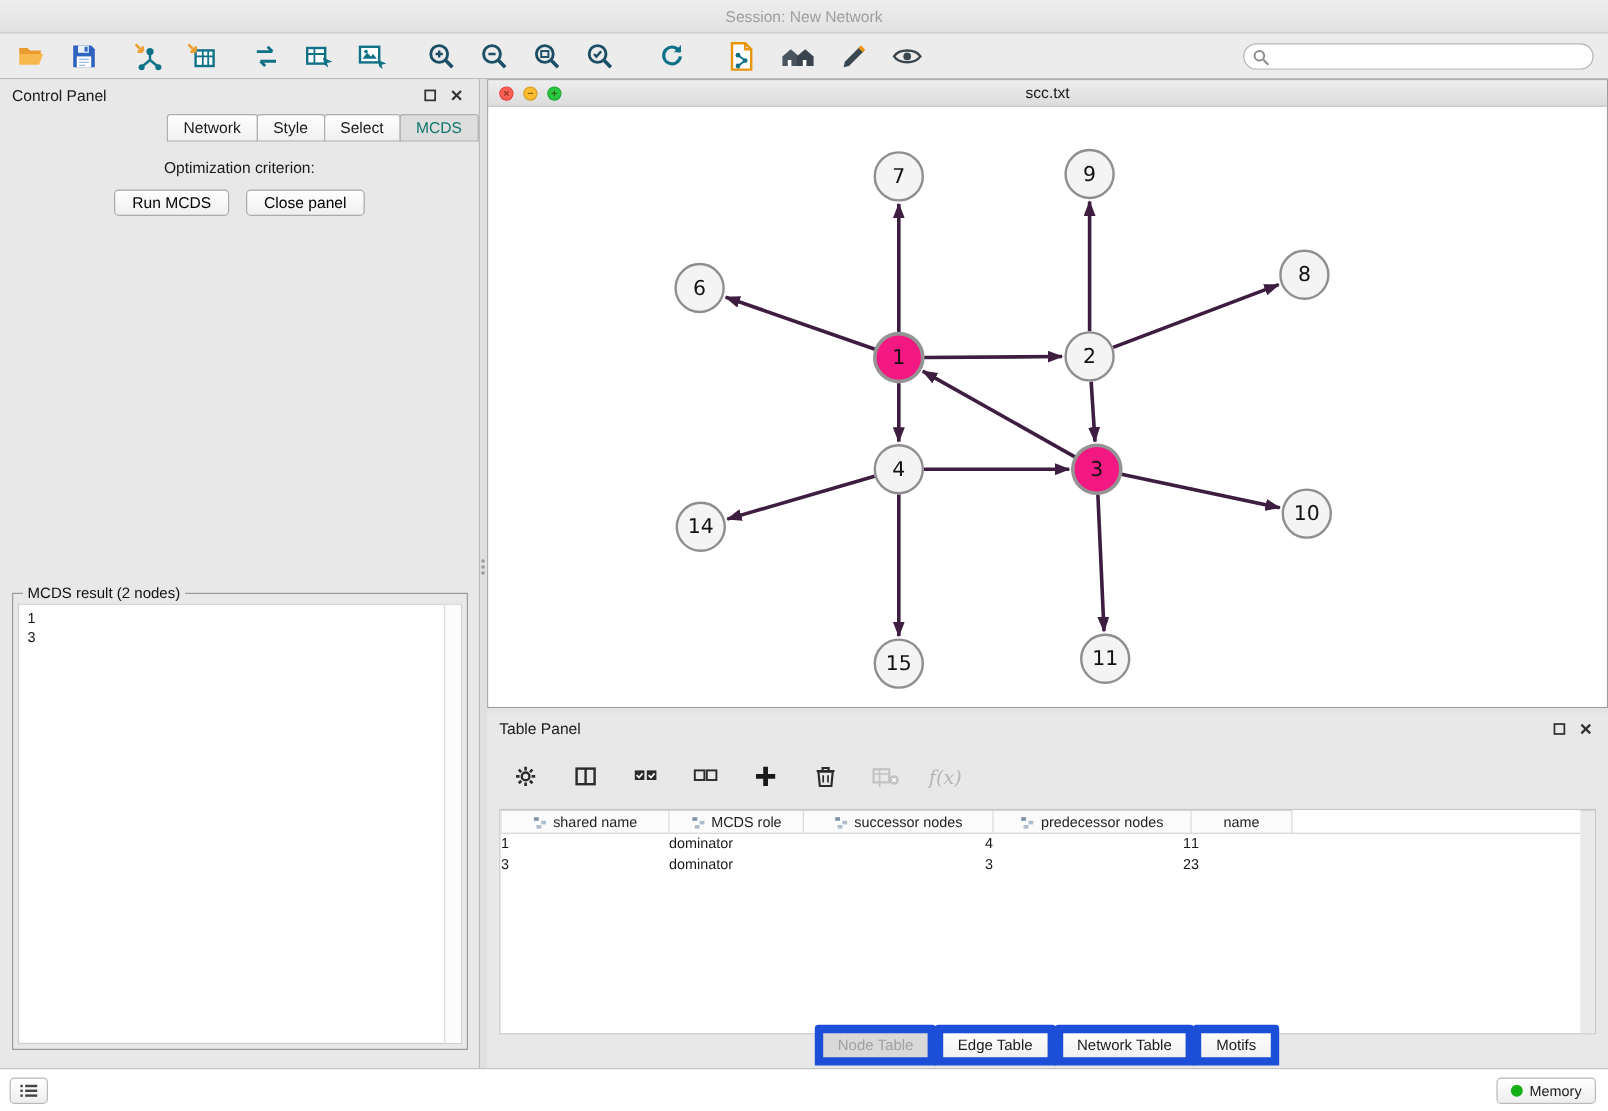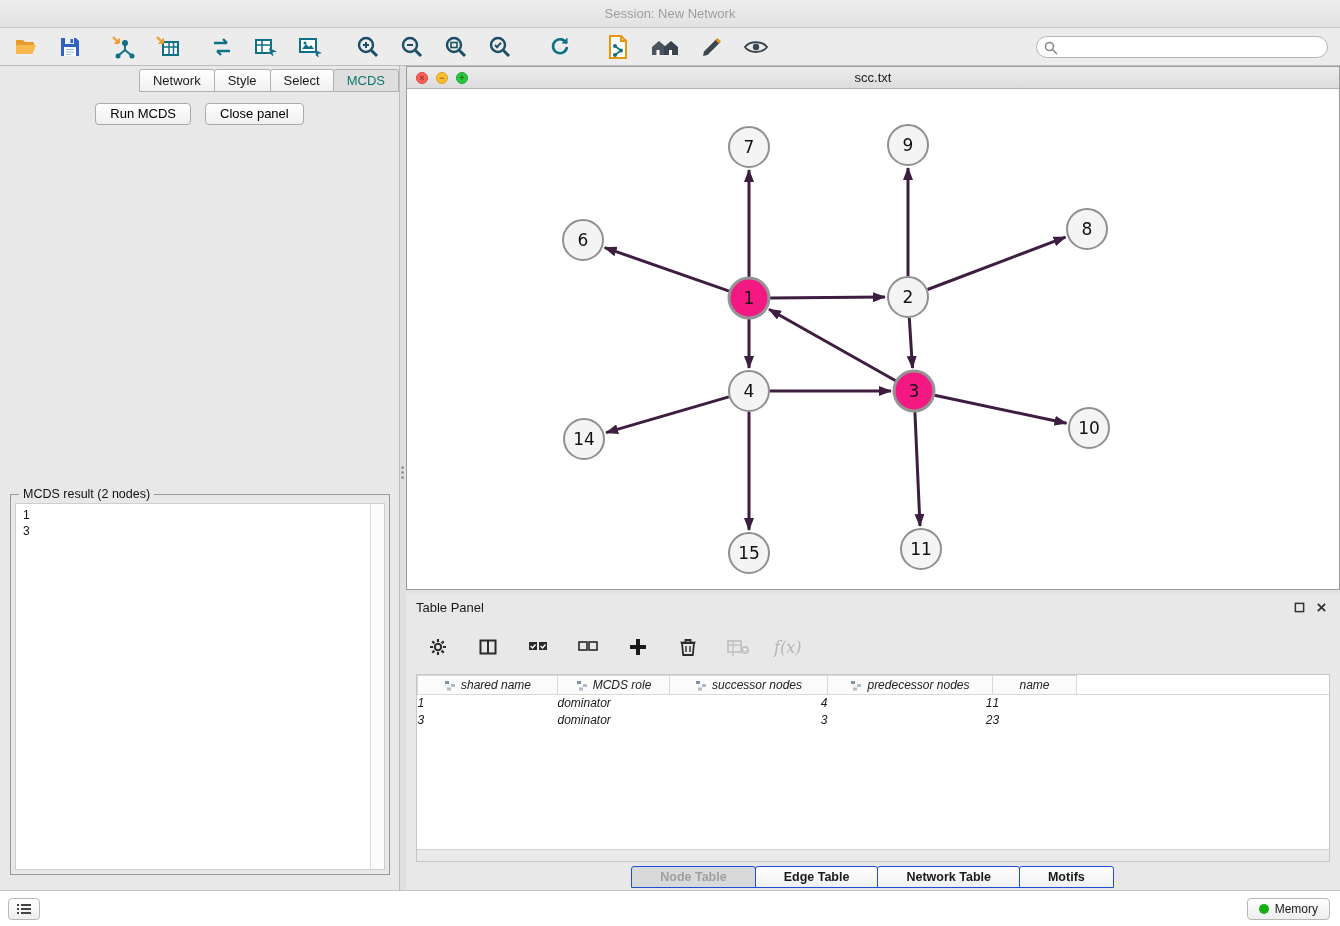--- a/index.html
+++ b/index.html
@@ -70,37 +70,37 @@
   .light.yellow{background:#febc2e;border:1px solid #d89e24;}
   .light.green{background:#28c840;border:1px solid #1ea832;}
   .net-canvas{position:absolute;left:0;top:22px;width:932px;height:500px;background:#fff;}
   svg text{font-family:"DejaVu Sans","Liberation Sans",sans-serif;}
 
   
   .table-panel{position:absolute;left:406px;top:594px;width:934px;height:296px;background:#e8e8e8;}
   .tp-toolbar{position:absolute;left:18px;top:36px;height:34px;display:flex;align-items:center;gap:22px;}
   .fx{font-family:"DejaVu Serif","Liberation Serif",serif;font-style:italic;font-size:16px;color:#b5b5b5;}
   .tp-frame{position:absolute;left:10px;right:10px;top:80px;bottom:28px;border:1px solid #c6c6c6;
-    background:#fff;display:flex;flex-direction:column;font-style:italic;}
+    background:#fff;display:flex;flex-direction:row;}
   .tp-tablewrap{flex:1;overflow:hidden;}
   .tp-hscroll{flex:0 0 12px;background:#eaeaea;border-top:1px solid #d4d4d4;}
   .ntable{border-collapse:collapse;table-layout:fixed;width:100%;}
   .ntable th{font-weight:normal;font-size:12px;height:19px;background:#fbfbfb;
     border:1px solid #d9d9d9;color:#222;padding:0;}
   .ntable th.filler{background:#fff;border:none;border-bottom:1px solid #d9d9d9;}
   .ntable th .hwrap{display:flex;align-items:center;justify-content:center;gap:5px;}
   .ntable td{font-size:12px;height:17px;padding:0;color:#1a1a1a;}
   .c0{padding-left:10px;}
   .c1{padding-left:6px;}
   .c2{text-align:right;padding-right:14px;}
   .c3{text-align:right;padding-right:12px;}
   .c4{padding-left:9px;}
   .tp-tabs{position:absolute;left:0;right:0;bottom:2px;display:flex;justify-content:center;}
-  .tp-tab{border:1px solid #1d4ed8;background:linear-gradient(#ffffff,#f0f0f0);padding:3px 28px;
-    font-size:12.5px;margin-left:-1px;border-radius:3px 3px 0 0;color:#1a1a1a;font-weight:bold;}
+  .tp-tab{border:7px solid #1d4ed8;background:linear-gradient(#ffffff,#f0f0f0);padding:3px 12px;
+    font-size:12.5px;margin-left:-1px;border-radius:3px 3px 0 0;color:#1a1a1a;}
   .tp-tab.active{background:#d9d9d9;color:#a0a0a0;}
 
   
   .statusbar{position:absolute;left:0;top:890px;width:1340px;height:36px;background:#ffffff;
     border-top:1px solid #c2c2c2;}
   .menu-btn{position:absolute;left:8px;top:7px;width:32px;height:22px;border:1px solid #b8b8b8;
     border-radius:4px;background:linear-gradient(#fff,#eee);display:flex;align-items:center;justify-content:center;}
   .memory-btn{position:absolute;right:10px;top:7px;height:22px;border:1px solid #b8b8b8;border-radius:4px;
     background:linear-gradient(#fff,#eee);display:flex;align-items:center;gap:6px;padding:0 11px;font-size:12px;}
   .mem-dot{width:10px;height:10px;border-radius:50%;background:#15b015;}
@@ -245,26 +245,41 @@
   <div class="search-wrap">
     <svg width="14" height="14" viewBox="0 0 14 14">
         <circle cx="5.5" cy="5.5" r="4" fill="none" stroke="#8a8a8a" stroke-width="1.6"></circle>
         <line x1="8.8" y1="8.8" x2="13" y2="13" stroke="#8a8a8a" stroke-width="1.6"></line>
       </svg>
     <input class="search-input" type="text" value="" style="">
   </div>
 </div>
 
 <div class="control-panel">
+  <div class="panel-hdr">
+    <span>Control Panel</span>
+    <span class="sp"></span>
+    <span class="ph-btn">
+        <svg width="11" height="11" viewBox="0 0 12 12">
+          <rect x="1.5" y="1.5" width="9" height="9" fill="none" stroke="#333" stroke-width="1.6"></rect>
+        </svg>
+      </span>
+    <span class="ph-btn">
+        <svg width="11" height="11" viewBox="0 0 12 12">
+          <path d="M2 2l8 8M10 2l-8 8" stroke="#333" stroke-width="2"></path>
+        </svg>
+      </span>
+  </div>
   <div class="tabbar">
     <span class="tab">Network</span>
     <span class="tab">Style</span>
     <span class="tab">Select</span>
     <span class="tab active">MCDS</span>
   </div>
+  <div class="opt-label">Optimization criterion:</div>
   <div class="btnrow">
     <button class="pbtn">Run MCDS</button>
     <button class="pbtn">Close panel</button>
   </div>
   <fieldset class="result-box">
     <legend>MCDS result (2 nodes)</legend>
     <div class="result-area">
       <div class="result-text">
         <div>1</div>
         <div>3</div>

